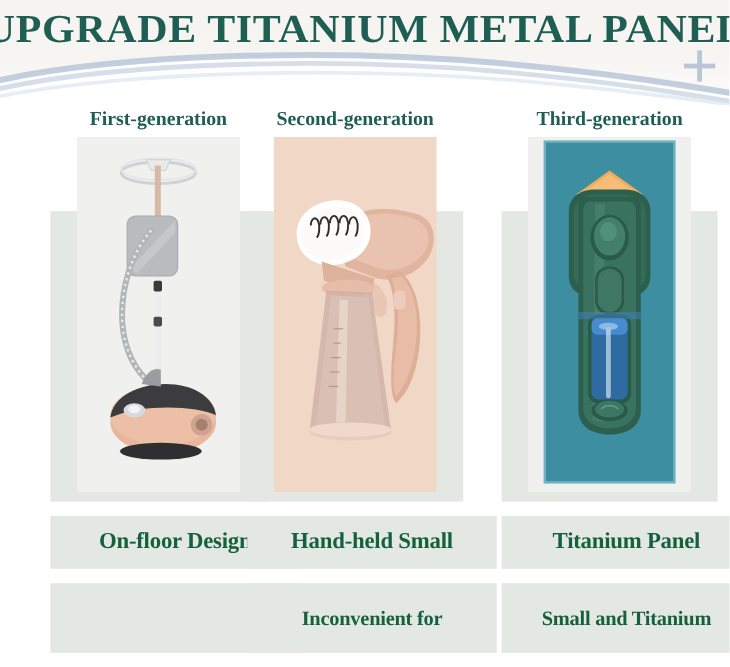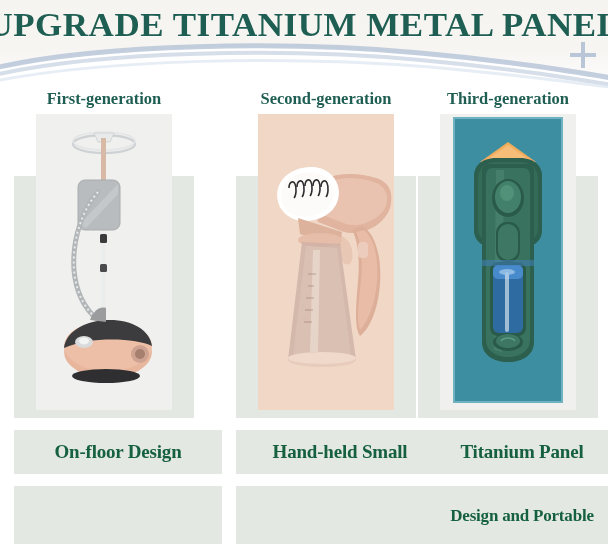--- a/index.html
+++ b/index.html
@@ -74,22 +74,22 @@
     left: 0;
     top: 88px;
     width: 608px;
     height: 468px;
   }
   .col {
     position: absolute;
     top: 0;
     width: 180px;
   }
-  .col-1 { left: 14px; }
-  .col-2 { left: 236px; }
+  .col-1 { left: 42px; }
+  .col-2 { left: 206px; }
   .col-3 { left: 418px; }
 
   .col-head {
     height: 26px;
     text-align: center;
     font-family: "Liberation Serif", serif;
     font-weight: bold;
     font-size: 16.5px;
     line-height: 22px;
     color: #1f5e52;
@@ -248,20 +248,21 @@
           <line x1="47" y1="196" x2="55" y2="196"></line>
           <line x1="46" y1="208" x2="54" y2="208"></line>
         </g>
         <ellipse cx="64" cy="246" rx="34" ry="7" fill="#e7cbbb"></ellipse>
         <ellipse cx="64" cy="244" rx="34" ry="6" fill="#f0d9cb"></ellipse>
       </svg>
     </div>
     <div class="cap-box cap-main">Hand-held Small</div>
     <div class="cap-box cap-sub">
       <div>
+        <span class="line">Inconvenient for</span>
       </div>
     </div>
   </div>
 
   <div class="col col-3">
     <div class="col-head">Third-generation</div>
     <div class="photo-plate"></div>
     <div class="photo-wrap">
       <svg class="photo" viewBox="0 0 136 296">
         <rect x="0" y="0" width="136" height="296" fill="#f0f1ef"></rect>
@@ -295,18 +296,18 @@
         <rect x="42" y="146" width="52" height="6" fill="#3f7fbd" opacity="0.55"></rect>
 
         <ellipse cx="68" cy="228" rx="15" ry="9" fill="#2a5a49"></ellipse>
         <ellipse cx="68" cy="227" rx="12" ry="7" fill="#3d7764"></ellipse>
         <path d="M61 227 C64 223 72 223 75 227" fill="none" stroke="#5b9a84" stroke-width="1.6"></path>
       </svg>
     </div>
     <div class="cap-box cap-main">Titanium Panel</div>
     <div class="cap-box cap-sub">
       <div>
-        <span class="line">Design and Portable</span>
+        <span class="line">Small and Titanium</span>
       </div>
     </div>
   </div>
 
 </div>
 
 </body></html>

